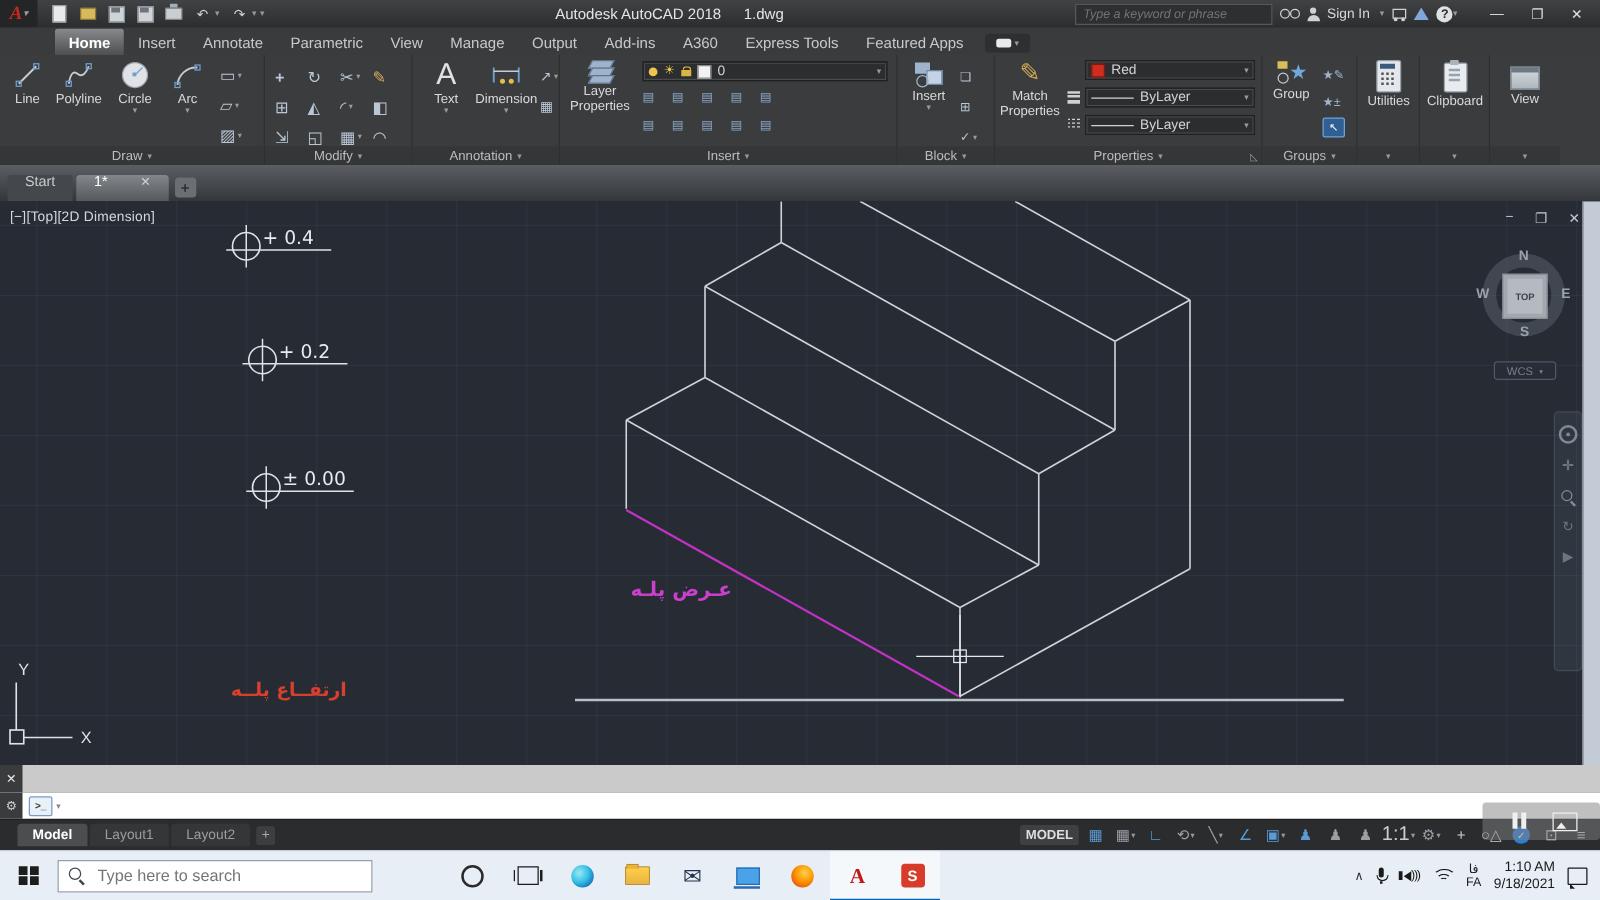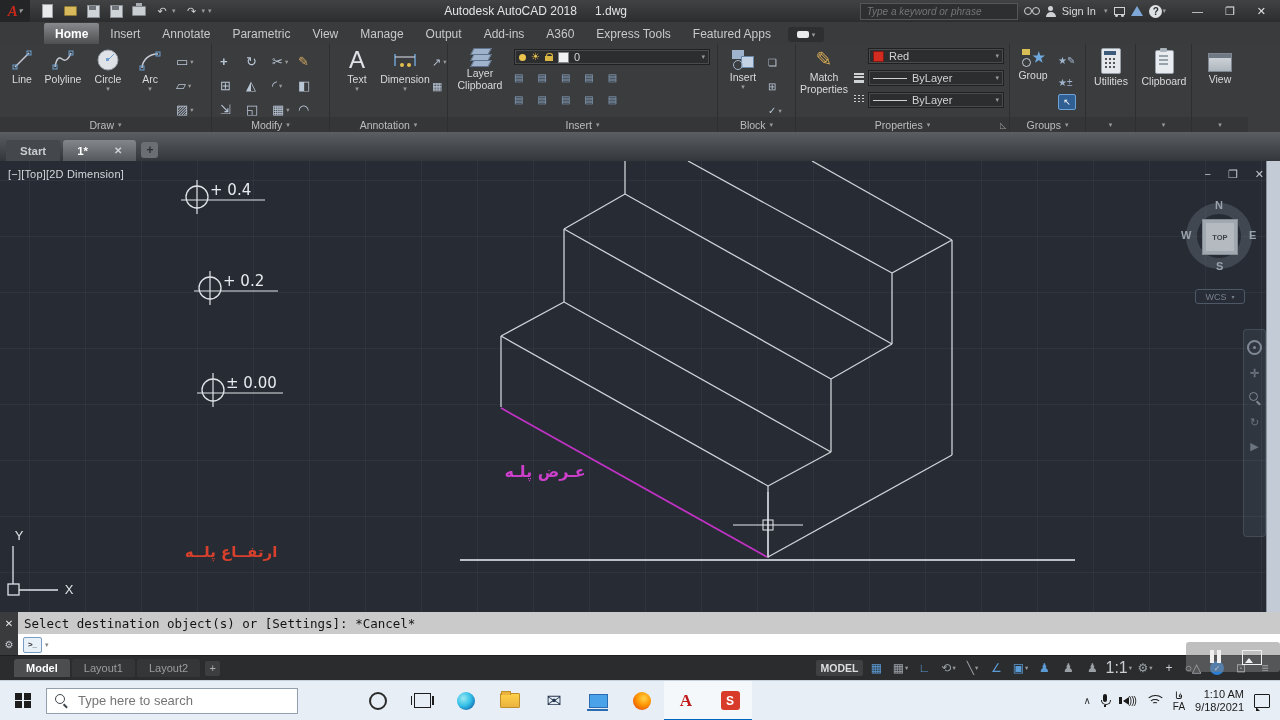--- a/index.html
+++ b/index.html
@@ -94,22 +94,22 @@
   .grpic{position:relative;width:24px;height:20px;}
   .grpic i{position:absolute;left:1px;top:1px;width:8px;height:6px;background:#d9bd55;}
   .grpic s{position:absolute;left:1px;bottom:1px;width:7px;height:7px;border:1.4px solid #c2cbd6;border-radius:50%;}
   .grpic b{position:absolute;right:0;top:2px;color:#6fa8dc;font-size:14px;line-height:14px;}
   .bluebtn{width:16px;height:14px;background:#2f5f93;border:1px solid #6fa3d8;border-radius:2px;color:#fff;
     font-size:9px;display:flex;align-items:center;justify-content:center;}
   .launcher{position:absolute;right:3px;bottom:2px;font-size:8px;color:#9a9a9a;transform:scaleX(-1);}
 
   
   #filetabs{left:0;top:132px;width:1280px;height:29px;background:linear-gradient(#5b5f63,#33363a);display:flex;align-items:flex-end;padding-left:6px;box-sizing:border-box;}
-  .ftab{height:21px;display:flex;align-items:center;gap:26px;padding:0 14px;font-size:11.5px;color:#c9cccf;
-    background:#44474b;border-radius:3px 3px 0 0;margin-right:3px;font-weight:bold;}
+  .ftab{height:21px;display:flex;align-items:flex-start;gap:26px;padding:0 14px;font-size:11.5px;color:#c9cccf;
+    background:#44474b;border-radius:3px 3px 0 0;margin-right:3px;}
   .ftab.active{background:linear-gradient(#83878c,#55585c);color:#fff;}
   .ftab .x{font-size:10px;color:#cfd2d5;}
   #newtab{width:17px;height:16px;background:#6b6f73;border-radius:3px;color:#2e2f31;font-size:12px;font-weight:bold;
     display:flex;align-items:center;justify-content:center;margin-bottom:3px;margin-left:2px;}
 
   
   #canvas{left:0;top:161px;width:1280px;height:451px;background:#262b34;overflow:hidden;
     background-image:linear-gradient(rgba(130,145,170,0.09) 1px,transparent 1px),
                      linear-gradient(90deg,rgba(130,145,170,0.09) 1px,transparent 1px);
     background-size:56px 56px;background-position:29px 19px;}
@@ -388,21 +388,21 @@
         </div>
     </div>
 
     <div class="panel" style="left:448px;width:270px;">
       <div class="bigbtn" style="left:4px;top:4px;width:56px;">
         <span class="stack3">
             <i style="left:3px;top:0;"></i>
             <i style="left:3px;top:6px;"></i>
             <i style="left:3px;top:12px;"></i>
           </span>
-        <span style="width:56px;">Layer Clipboard</span>
+        <span style="width:56px;">Layer Properties</span>
       </div>
       <div class="combo" style="left:66px;top:5px;width:196px;">
         <span class="dotb"></span>
         <span class="sun">☀</span>
         <span class="lock">
             <i></i>
             <b></b>
           </span>
         <span class="wsq"></span>
         <span>0</span>
@@ -634,21 +634,20 @@
           <b></b>
         </span>
       <span class="navi">↻</span>
       <span class="navi">▶</span>
     </div>
     <div id="scroll" class="abs"></div>
   </div>
 
   <div id="cmdhist" class="abs">
     <div class="lcell">✕</div>
-    <div class="txt">Select destination object(s) or [Settings]: *Cancel*</div>
   </div>
   <div id="cmdin" class="abs">
     <div class="lcell" style="color:#c9ced3;">⚙</div>
     <div id="promptbox">&gt;_</div>
     <span class="car">▾</span>
   </div>
 
   <div id="bottombar" class="abs">
     <div id="layouttabs" style="display:flex;align-items:flex-end;margin-left:14px;">
         <div class="ltab active">Model</div>

